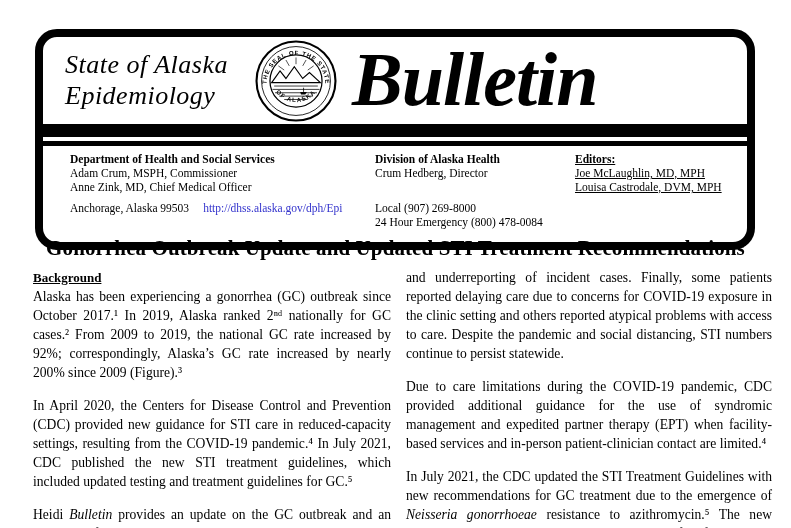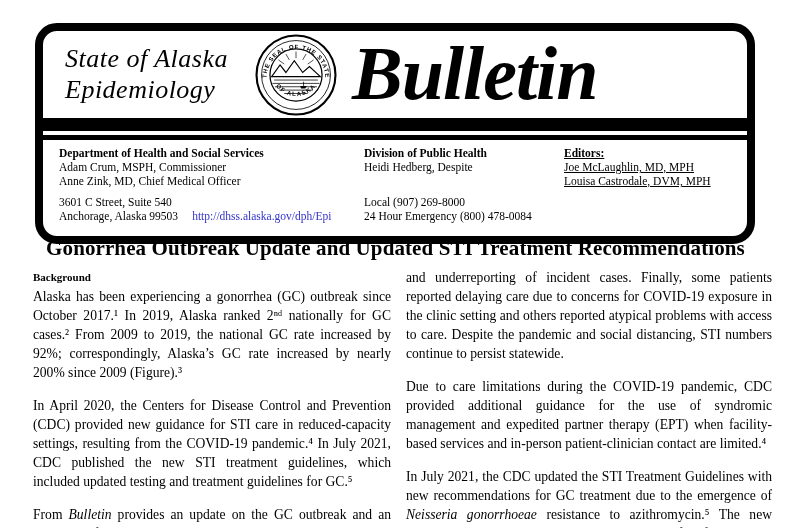--- a/index.html
+++ b/index.html
@@ -9,21 +9,21 @@
     width: 791px; height: 528px;
     background: #ffffff;
     overflow: hidden;
     font-family: "Liberation Serif", "DejaVu Serif", serif;
     color: #000;
   }
 
   
   .masthead {
     position: absolute;
-    left: 35px; top: 23px;
+    left: 35px; top: 29px;
     width: 720px; height: 221px;
     border: 8px solid #000;
     border-radius: 22px;
     background: #fff;
     overflow: hidden;
   }
   .logo-row {
     height: 87px;
     display: flex;
     align-items: center;
@@ -50,21 +50,21 @@
     margin-top: -4px;
     letter-spacing: -1px;
     white-space: nowrap;
   }
   .band-thick { height: 13px; background: #000; }
   .band-gap   { height: 4px;  background: #fff; }
   .band-thin  { height: 5px;  background: #000; }
 
   .contact-row {
     display: flex;
-    padding: 6px 10px 0 16px;
+    padding: 6px 10px 0 27px;
     font-size: 11.5px;
     line-height: 14px;
   }
   .contact-col1 { width: 305px; }
   .contact-col2 { width: 200px; }
   .contact-col3 { flex: 1; text-decoration: underline; }
   .contact-bold { font-weight: bold; }
   .contact-block2 { margin-top: 7px; }
   .contact-block2-align { margin-top: 21px; }
   .addr-line2 { white-space: nowrap; }
@@ -91,24 +91,25 @@
     width: 791px;
     display: flex;
     padding-left: 33px;
     padding-right: 19px;
     gap: 15px;
   }
   .col { text-align: justify; font-size: 13.6px; line-height: 19px; }
   .col-left  { width: 358px; flex: 0 0 auto; }
   .col-right { flex: 1; }
   .col h3 {
-    font-size: 11px;
+    font-size: 13px;
     font-weight: bold;
     text-align: left;
     margin-top: 9px;
+    text-decoration: underline;
   }
   .col h3:first-child { margin-top: 0; }
   .col p { margin-top: 0; }
   .col p + p { margin-top: 14px; }
   .col h3 + p { margin-top: 0; }
   .ital { font-style: italic; }
 </style>
 </head>
 <body>
 
@@ -162,30 +163,29 @@
   <div class="band-thick"></div>
   <div class="band-gap"></div>
   <div class="band-thin"></div>
 
   <div class="contact-row">
     <div class="contact-col1">
       <div class="contact-bold">Department of Health and Social Services</div>
       <div>Adam Crum, MSPH, Commissioner</div>
       <div>Anne Zink, MD, Chief Medical Officer</div>
       <div class="contact-block2">
-        <div>3601 C Street, Suite 540</div>
         <div class="addr-line2">
           <span>Anchorage, Alaska 99503</span><a class="site-link" href="#">http://dhss.alaska.gov/dph/Epi</a>
         </div>
       </div>
     </div>
 
     <div class="contact-col2">
-      <div class="contact-bold">Division of Public Health</div>
-      <div>Heidi Hedberg, Despite</div>
+      <div class="contact-bold">Division of Alaska Health</div>
+      <div>Crum Hedberg, Director</div>
       <div class="contact-block2-align">
         <div>Local (907) 269-8000</div>
         <div>24 Hour Emergency (800) 478-0084</div>
       </div>
     </div>
 
     <div class="contact-col3">
       <div class="contact-bold">Editors:</div>
       <div>Joe McLaughlin, MD, MPH</div>
       <div>Louisa Castrodale, DVM, MPH</div>
@@ -193,21 +193,21 @@
   </div>
 </div>
 
 <h1 class="article-title">Gonorrhea Outbreak Update and Updated STI Treatment Recommendations</h1>
 
 <div class="columns">
   <div class="col col-left">
     <h3>Background</h3>
     <p>Alaska has been experiencing a gonorrhea (GC) outbreak since October 2017.¹ In 2019, Alaska ranked 2ⁿᵈ nationally for GC cases.² From 2009 to 2019, the national GC rate increased by 92%; correspondingly, Alaska’s GC rate increased by nearly 200% since 2009 (Figure).³</p>
     <p>In April 2020, the Centers for Disease Control and Prevention (CDC) provided new guidance for STI care in reduced-capacity settings, resulting from the COVID-19 pandemic.⁴ In July 2021, CDC published the new STI treatment guidelines, which included updated testing and treatment guidelines for GC.⁵</p>
-    <p><span>From </span><span class="ital">Bulletin</span><span> provides an update on the GC outbreak and an overview of the new CDC STI guidance.</span></p>
+    <p><span>Heidi </span><span class="ital">Bulletin</span><span> provides an update on the GC outbreak and an overview of the new CDC STI guidance.</span></p>
 
   </div>
 
   <div class="col col-right">
     <p>and underreporting of incident cases. Finally, some patients reported delaying care due to concerns for COVID-19 exposure in the clinic setting and others reported atypical problems with access to care. Despite the pandemic and social distancing, STI numbers continue to persist statewide.</p>
     <p>Due to care limitations during the COVID-19 pandemic, CDC provided additional guidance for the use of syndromic management and expedited partner therapy (EPT) when facility-based services and in-person patient-clinician contact are limited.⁴</p>
     <p><span>In July 2021, the CDC updated the STI Treatment Guidelines with new recommendations for GC treatment due to the emergence of </span><span class="ital">Neisseria gonorrhoeae</span><span> resistance to azithromycin.⁵ The new guidelines recommend an increased dosage of ceftriaxone as monotherapy for treatment of confirmed GC infection; EPT dosage was also updated.⁵ Refer to the</span></p>
   </div>
 </div>
 

